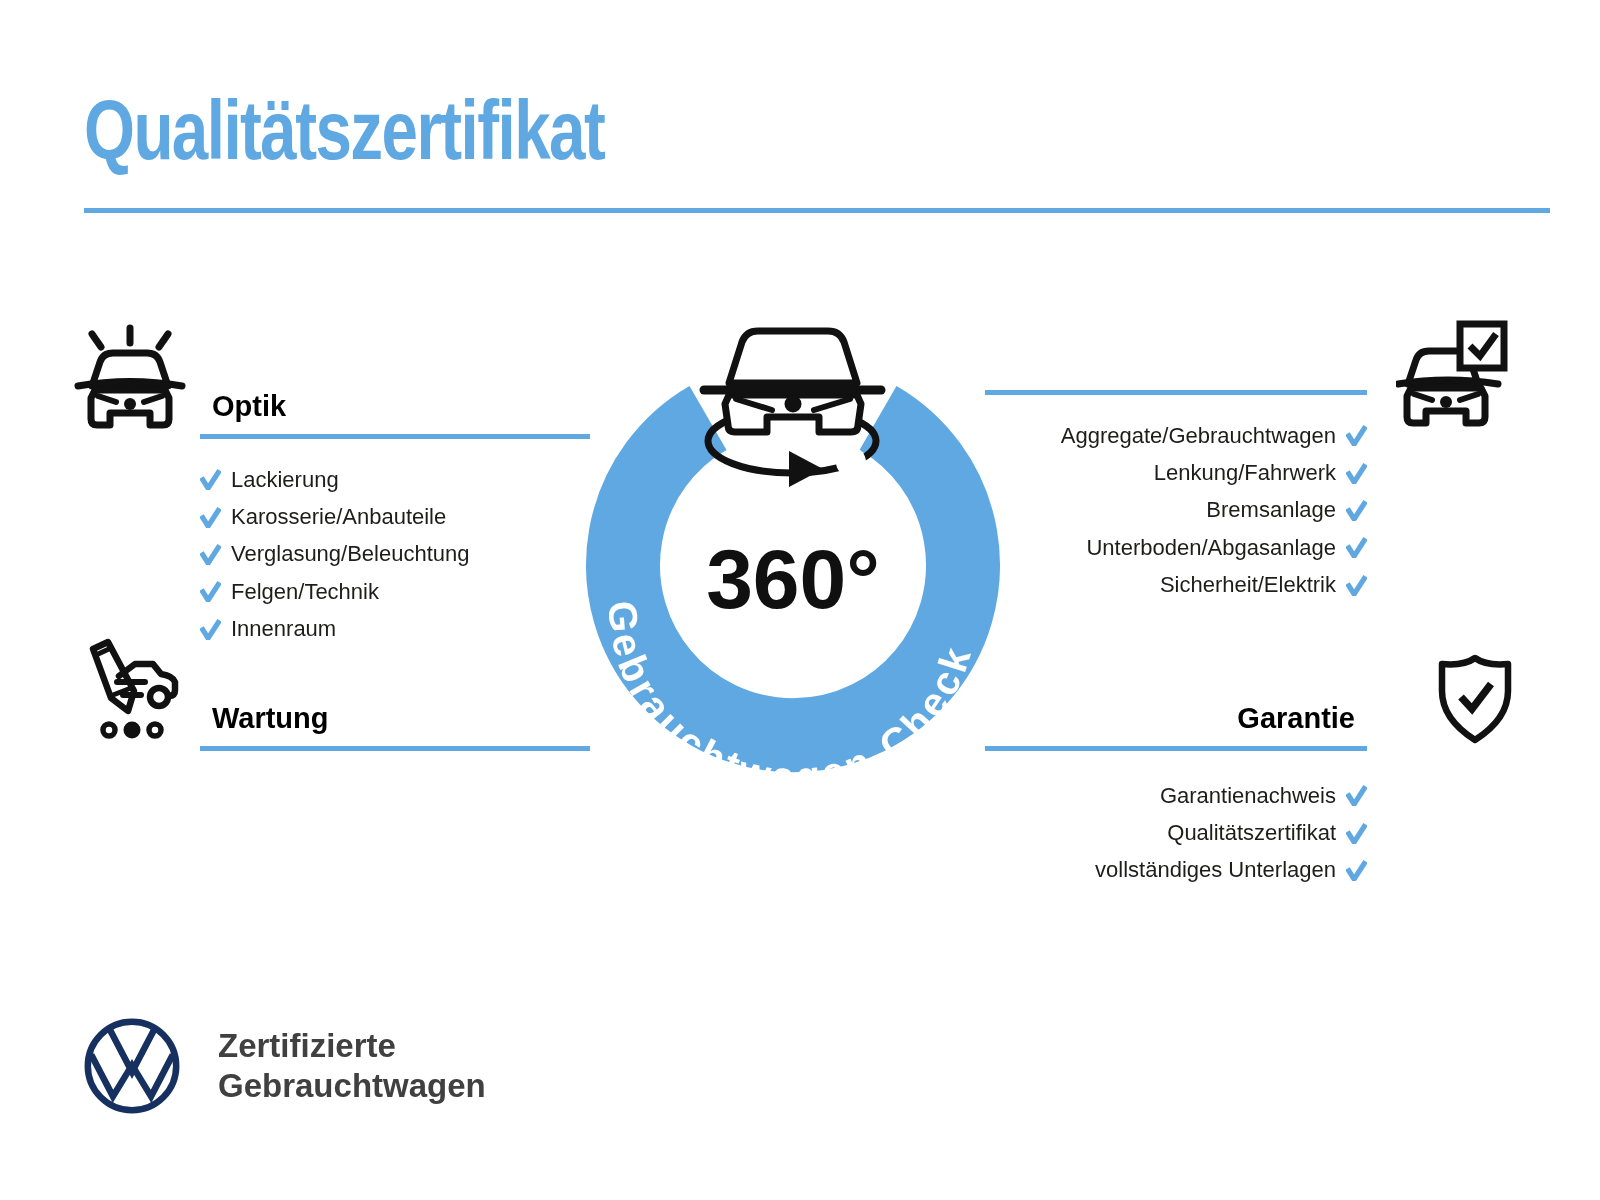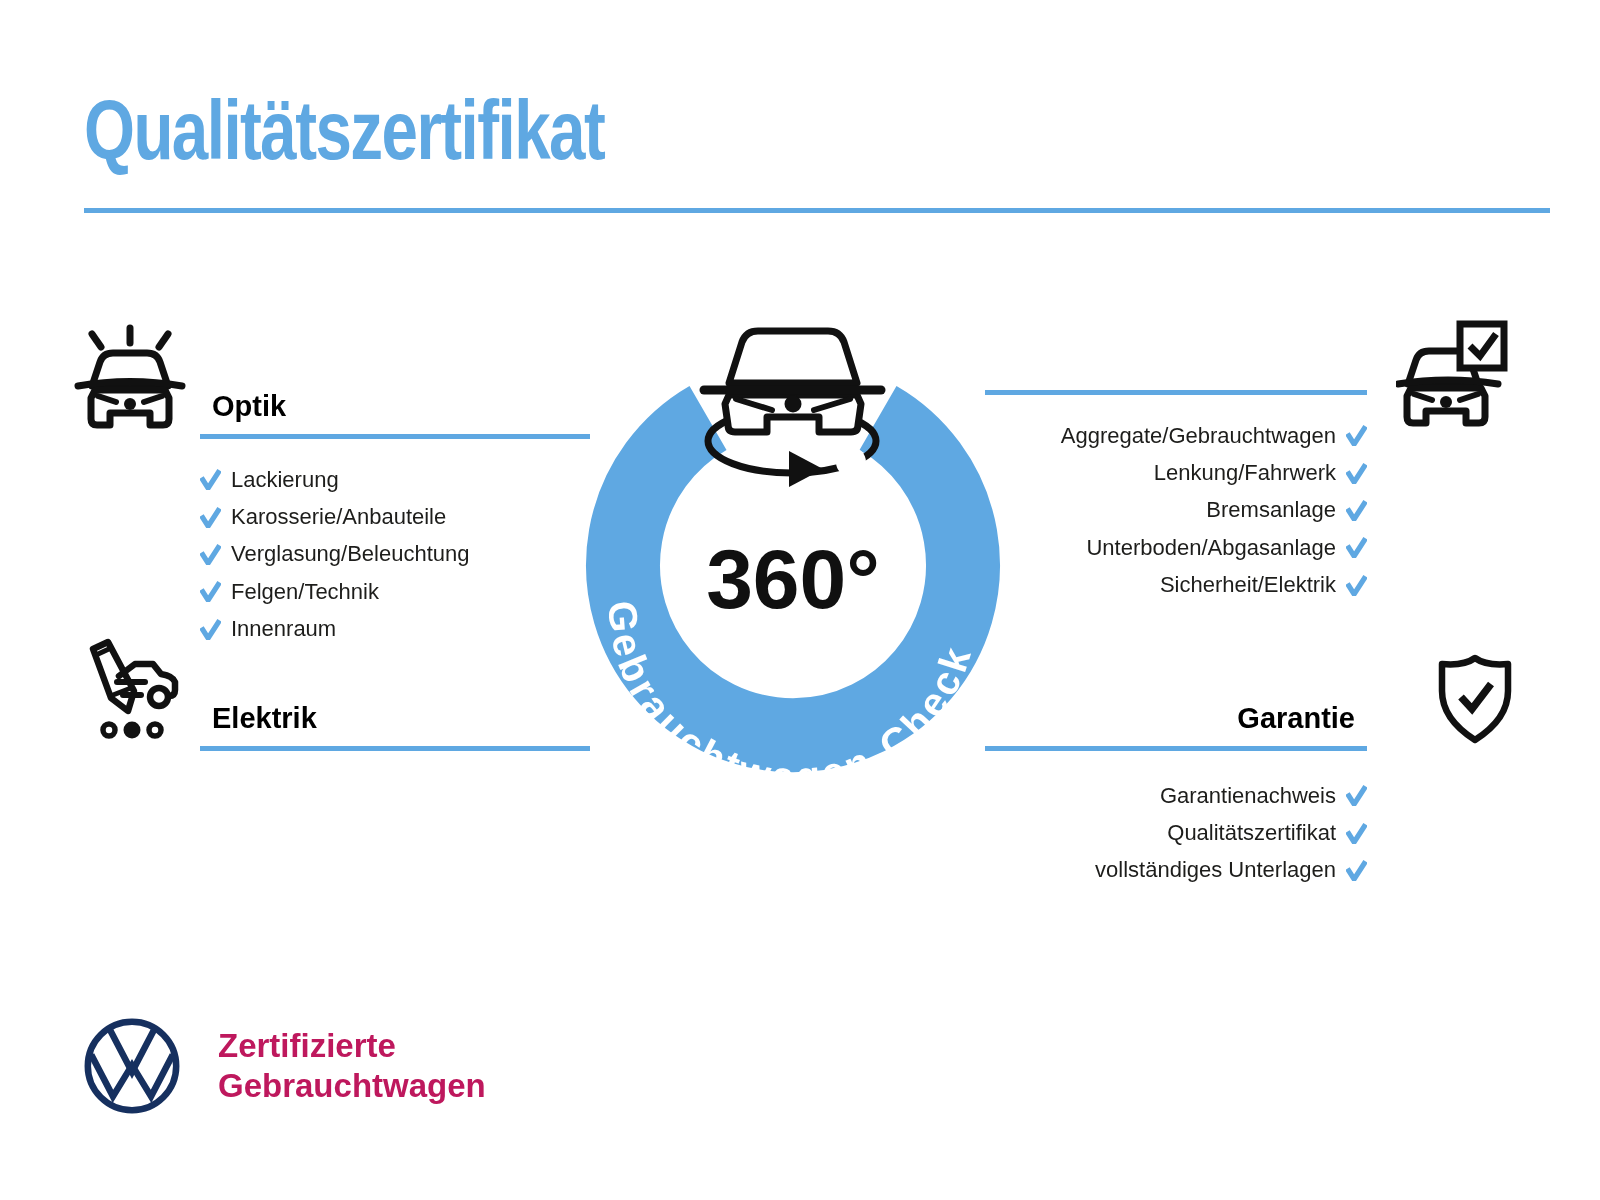--- a/index.html
+++ b/index.html
@@ -24,21 +24,21 @@
   .sec-left{left:200px;}
   .sec-right{left:985px;width:382px;text-align:right;}
   .sec-right h2{text-align:right;}
   .sec-right li{justify-content:flex-end;}
   #sec-optik,#sec-technik{top:378px;}
   #sec-optik ul,#sec-technik ul{margin-top:22px;}
   #sec-wartung,#sec-garantie{top:690px;}
   #sec-wartung ul,#sec-garantie ul{margin-top:26px;}
   .check{flex:0 0 auto;display:block;}
   
-  #footer-text{left:218px;top:1026px;font-size:33px;line-height:40px;font-weight:700;color:#be185d;}
+  #footer-text{left:218px;top:1026px;font-size:33px;line-height:40px;font-weight:700;color:#404040;}
   svg text{font-family:"Liberation Sans","DejaVu Sans",sans-serif;}
 </style>
 </head>
 <body>
 
 <div class="abs" id="page-title">Qualitätszertifikat</div>
 <div class="abs" id="title-rule"></div>
 
 <svg class="abs" style="left:68px;top:320px" width="124" height="114" viewBox="0 0 124 114">
   <g stroke="#111" stroke-width="7" fill="none" stroke-linecap="round" stroke-linejoin="round">
@@ -100,21 +100,21 @@
     <path d="M 42 48 L 70 48" stroke-width="6"></path>
     <path d="M 48 61 L 66 61" stroke-width="6"></path>
     <circle cx="84" cy="63" r="9" fill="#fff"></circle>
     <circle cx="34" cy="96" r="6" stroke-width="5.5"></circle>
     <circle cx="80" cy="96" r="6" stroke-width="5.5"></circle>
   </g>
   <circle cx="57" cy="96" r="8.5" fill="#111"></circle>
 </svg>
 
 <div class="abs section sec-left" id="sec-wartung">
-  <h2>Elektrik</h2>
+  <h2>Wartung</h2>
   <div class="rule"></div>
 </div>
 
 <svg class="abs" style="left:1396px;top:320px" width="112" height="108" viewBox="0 0 112 108">
   <g stroke="#111" stroke-width="7" fill="none" stroke-linecap="round" stroke-linejoin="round">
     <path d="M 20 40 Q 23 31 33 31 L 61 31 Q 71 31 74 40 L 82 64 L 12 64 Z" fill="#fff"></path>
     <path d="M 15 68 L 11 76 L 11 97 Q 11 103 17 103 L 30 103 L 30 91 L 70 91 L 70 103 L 83 103 Q 89 103 89 97 L 89 76 L 85 68 Z" fill="#fff"></path>
     <path d="M 2 64 Q 52 56 102 64"></path>
     <path d="M 18 74 L 36 80" stroke-width="6"></path>
       <path d="M 82 74 L 64 80" stroke-width="6"></path>

